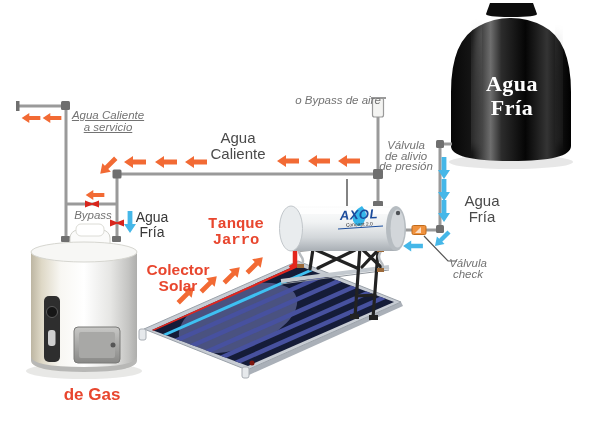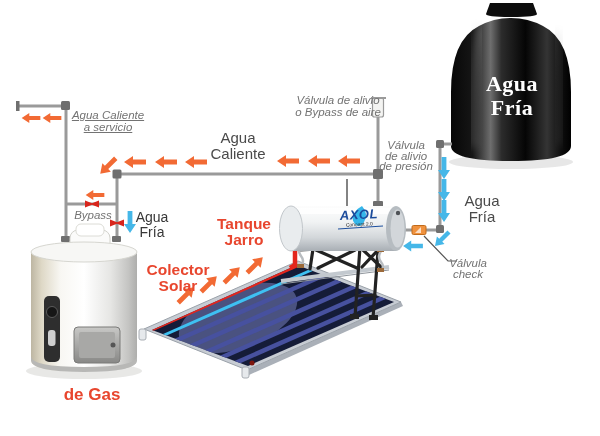--- a/index.html
+++ b/index.html
@@ -223,21 +223,20 @@
 <div class="lbl gray-i" style="left:72px;top:209px;width:42px;">
   <span>Bypass</span>
 </div>
 
 <div class="lbl dark" style="left:131px;top:210px;width:42px;font-size:14px;line-height:14.5px;color:#383838;">
   <span>Agua</span>
   <span>Fría</span>
 </div>
 
 <div class="lbl gray-i" style="left:294px;top:94px;width:88px;">
-  <span>Válvula de alivio</span>
   <span>o Bypass de aire</span>
 </div>
 
 <div class="lbl gray-i" style="left:378px;top:140px;width:56px;line-height:10.5px;">
   <span>Válvula</span>
   <span>de alivio</span>
   <span>de presión</span>
 </div>
 
 <div class="lbl tinaco-txt" style="left:465px;top:72px;width:94px;">
@@ -248,21 +247,21 @@
 <div class="lbl dark" style="left:450px;top:193px;width:64px;font-size:15px;line-height:15.5px;">
   <span>Agua</span>
   <span>Fría</span>
 </div>
 
 <div class="lbl gray-i" style="left:442px;top:258px;width:52px;line-height:11px;">
   <span>Válvula</span>
   <span>check</span>
 </div>
 
-<div class="lbl red-b" style="left:208px;top:216px;width:72px;font-size:15.5px;line-height:16px;">
+<div class="lbl red-b" style="left:200px;top:216px;width:72px;font-size:15.5px;line-height:16px;font-family:Liberation Mono, monospace;">
   <span>Tanque</span>
   <span>Jarro</span>
 </div>
 
 <div class="lbl red-b" style="left:138px;top:262px;width:80px;font-size:15.5px;line-height:16px;text-align:center;">
   <span>Colector</span>
   <span>Solar</span>
 </div>
 
 <div class="lbl red-b" style="left:30px;top:385px;width:124px;font-size:17px;line-height:19px;">

